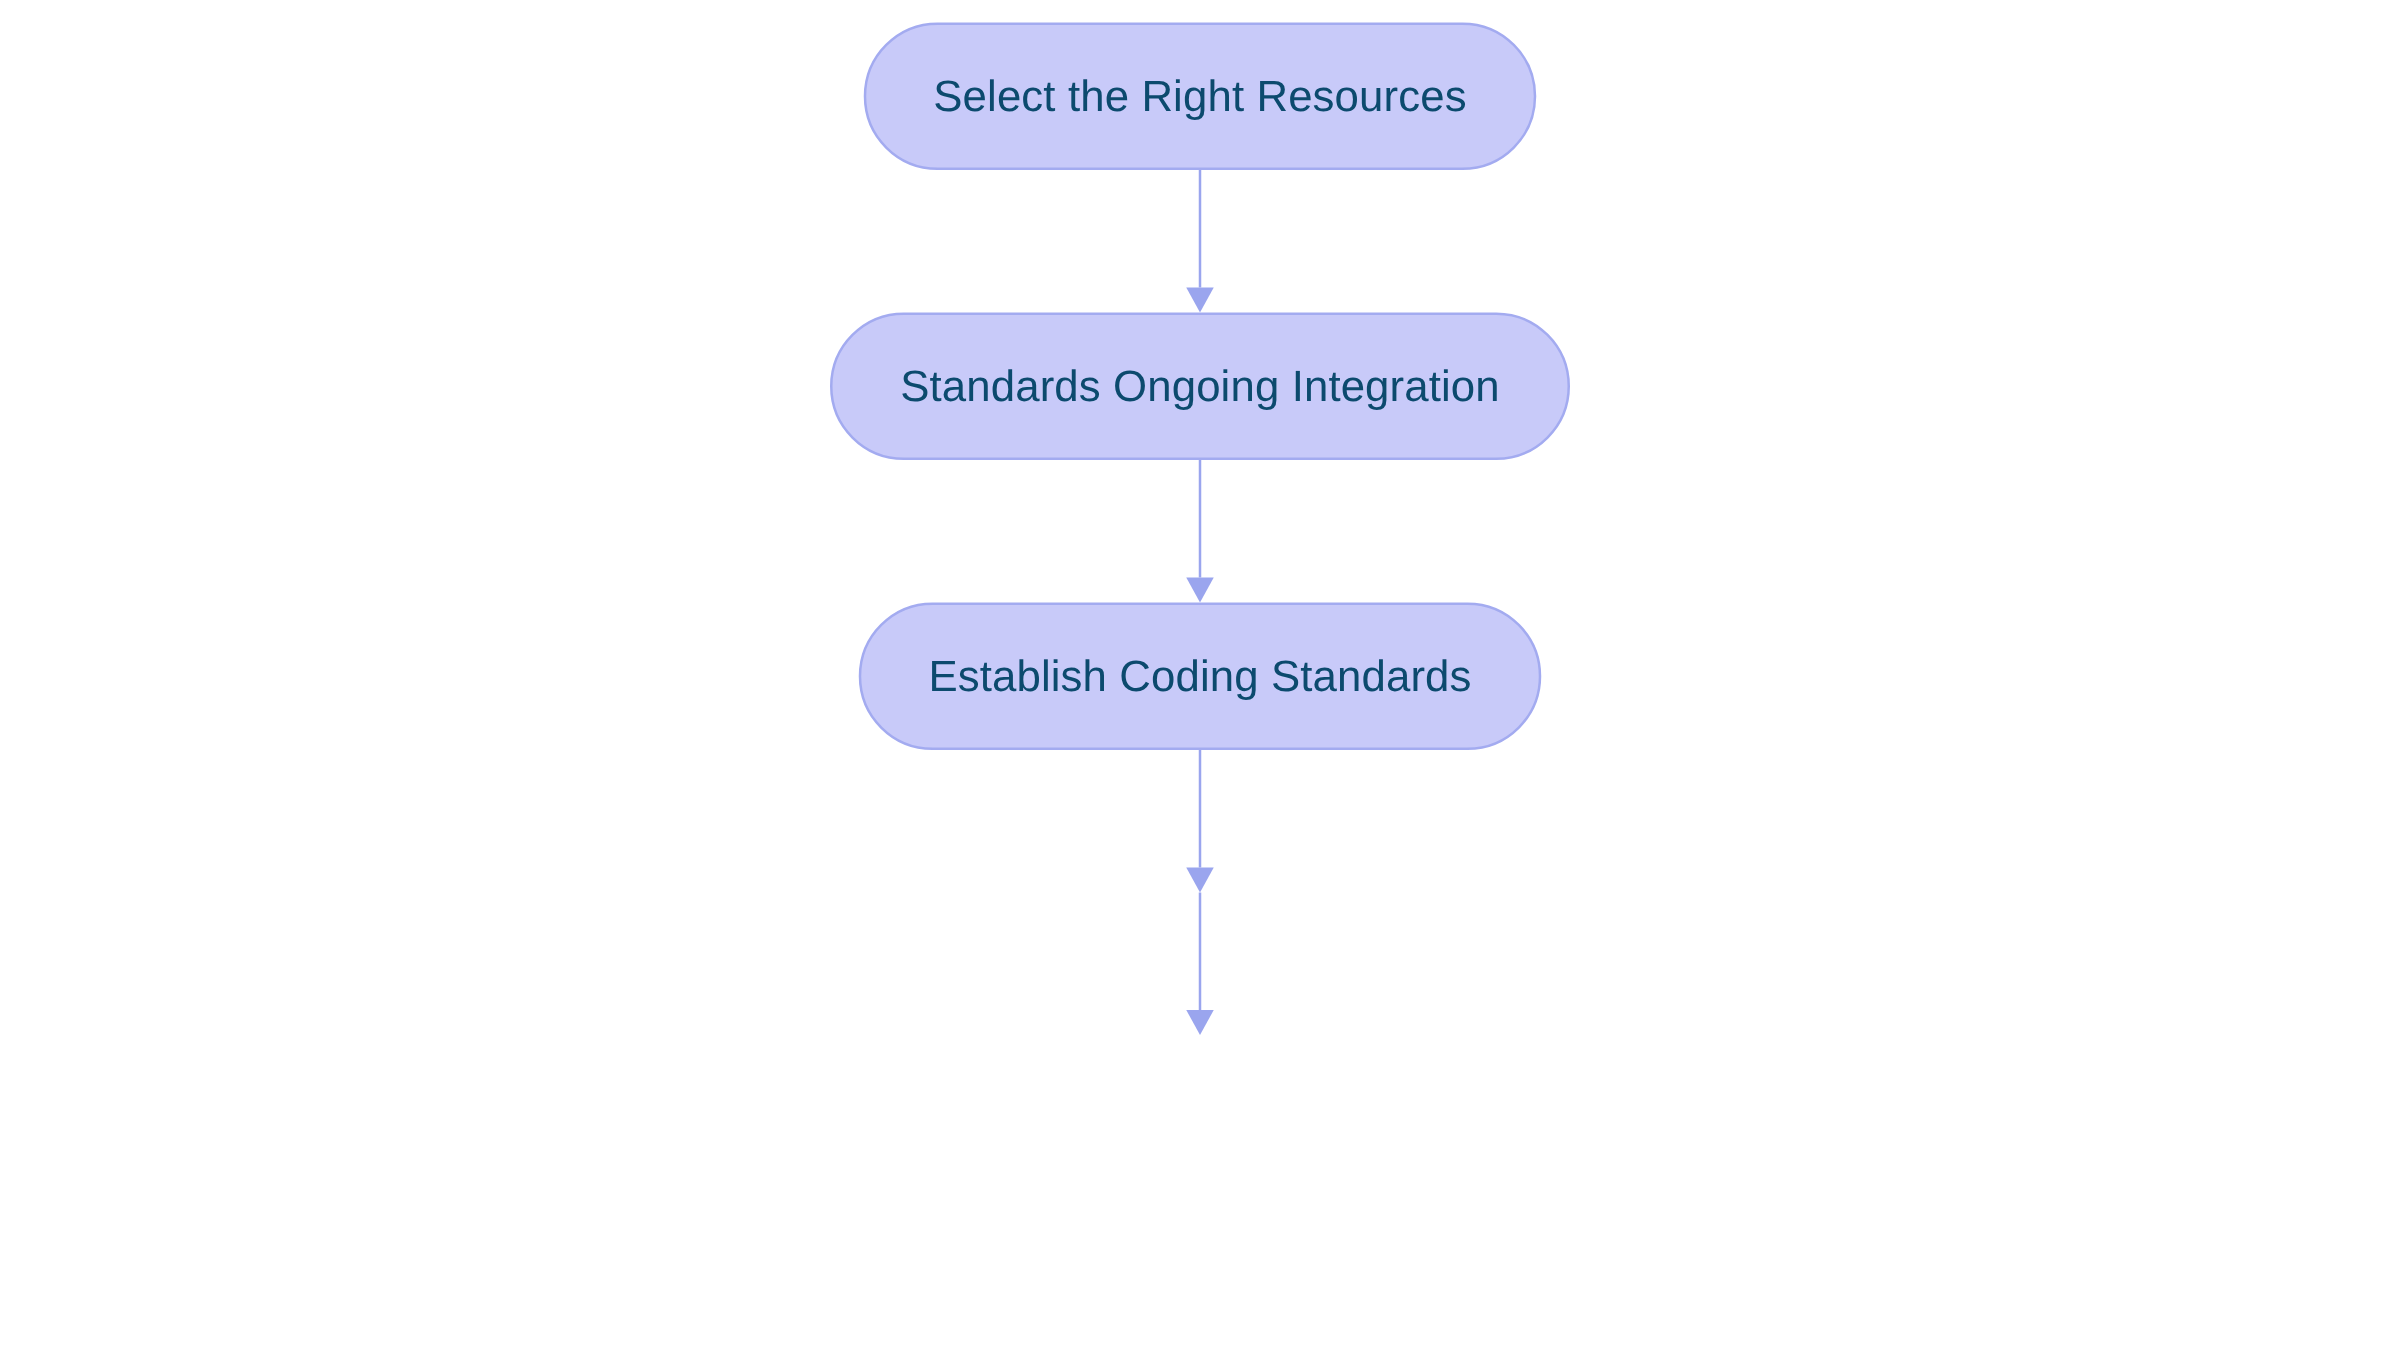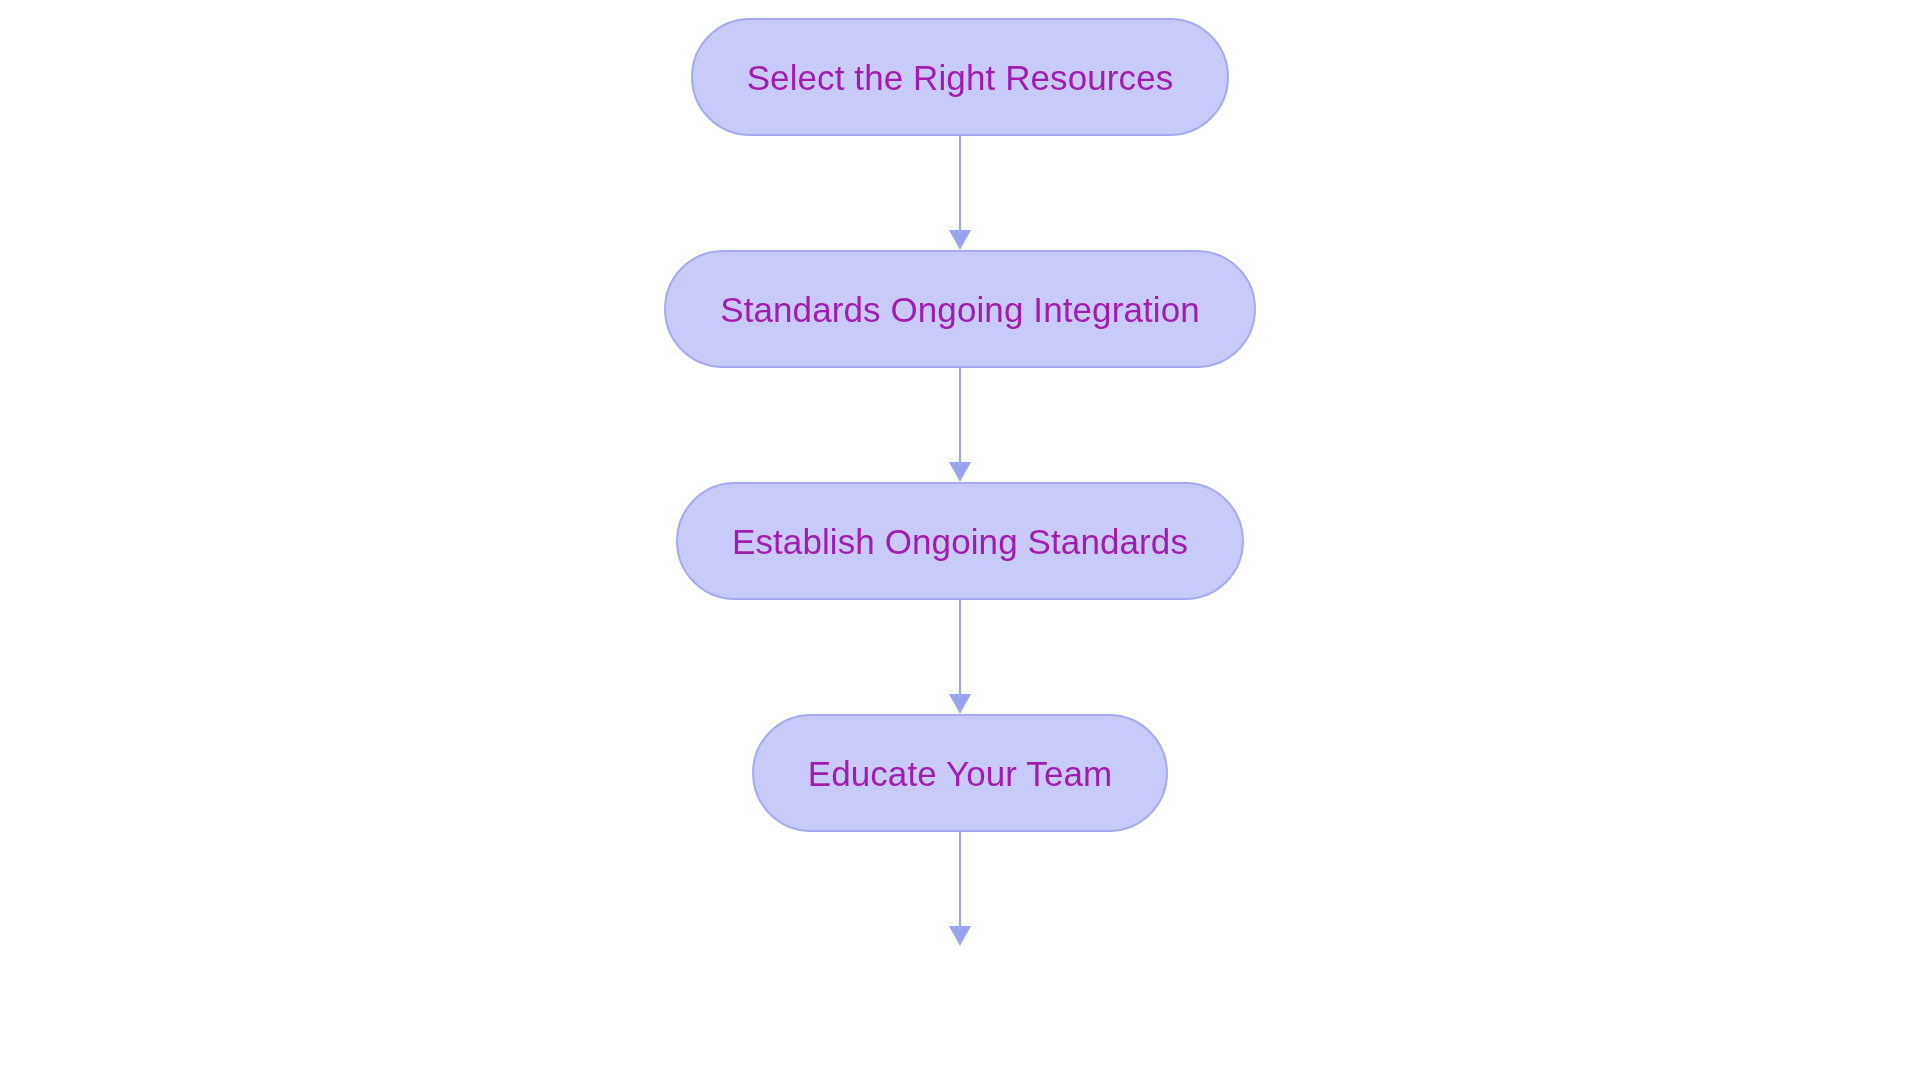--- a/index.html
+++ b/index.html
@@ -44,21 +44,21 @@
     background: #c8caf9;
     border: 2px solid #a3abf0;
     border-radius: 59px;
     padding: 0 54px;
     white-space: nowrap;
   }
 
   .node-label {
     font-size: 35px;
     line-height: 1;
-    color: #a21caf;
+    color: #0c4a6e;
     letter-spacing: 0.1px;
     font-weight: 400;
   }
 
   .connector {
     position: relative;
     width: 40px;
     height: 114px;
     display: flex;
     flex-direction: column;
@@ -102,31 +102,28 @@
     <div class="node">
       <span class="node-label">Standards Ongoing Integration</span>
     </div>
 
     <div class="connector">
       <div class="connector-line"></div>
       <div class="connector-arrowhead"></div>
     </div>
 
     <div class="node">
-      <span class="node-label">Establish Ongoing Standards</span>
+      <span class="node-label">Establish Coding Standards</span>
     </div>
 
     <div class="connector">
       <div class="connector-line"></div>
       <div class="connector-arrowhead"></div>
     </div>
 
-    <div class="node">
-      <span class="node-label">Educate Your Team</span>
-    </div>
 
     <div class="connector">
       <div class="connector-line"></div>
       <div class="connector-arrowhead"></div>
     </div>
 
 
   </div>
 </div>
 

